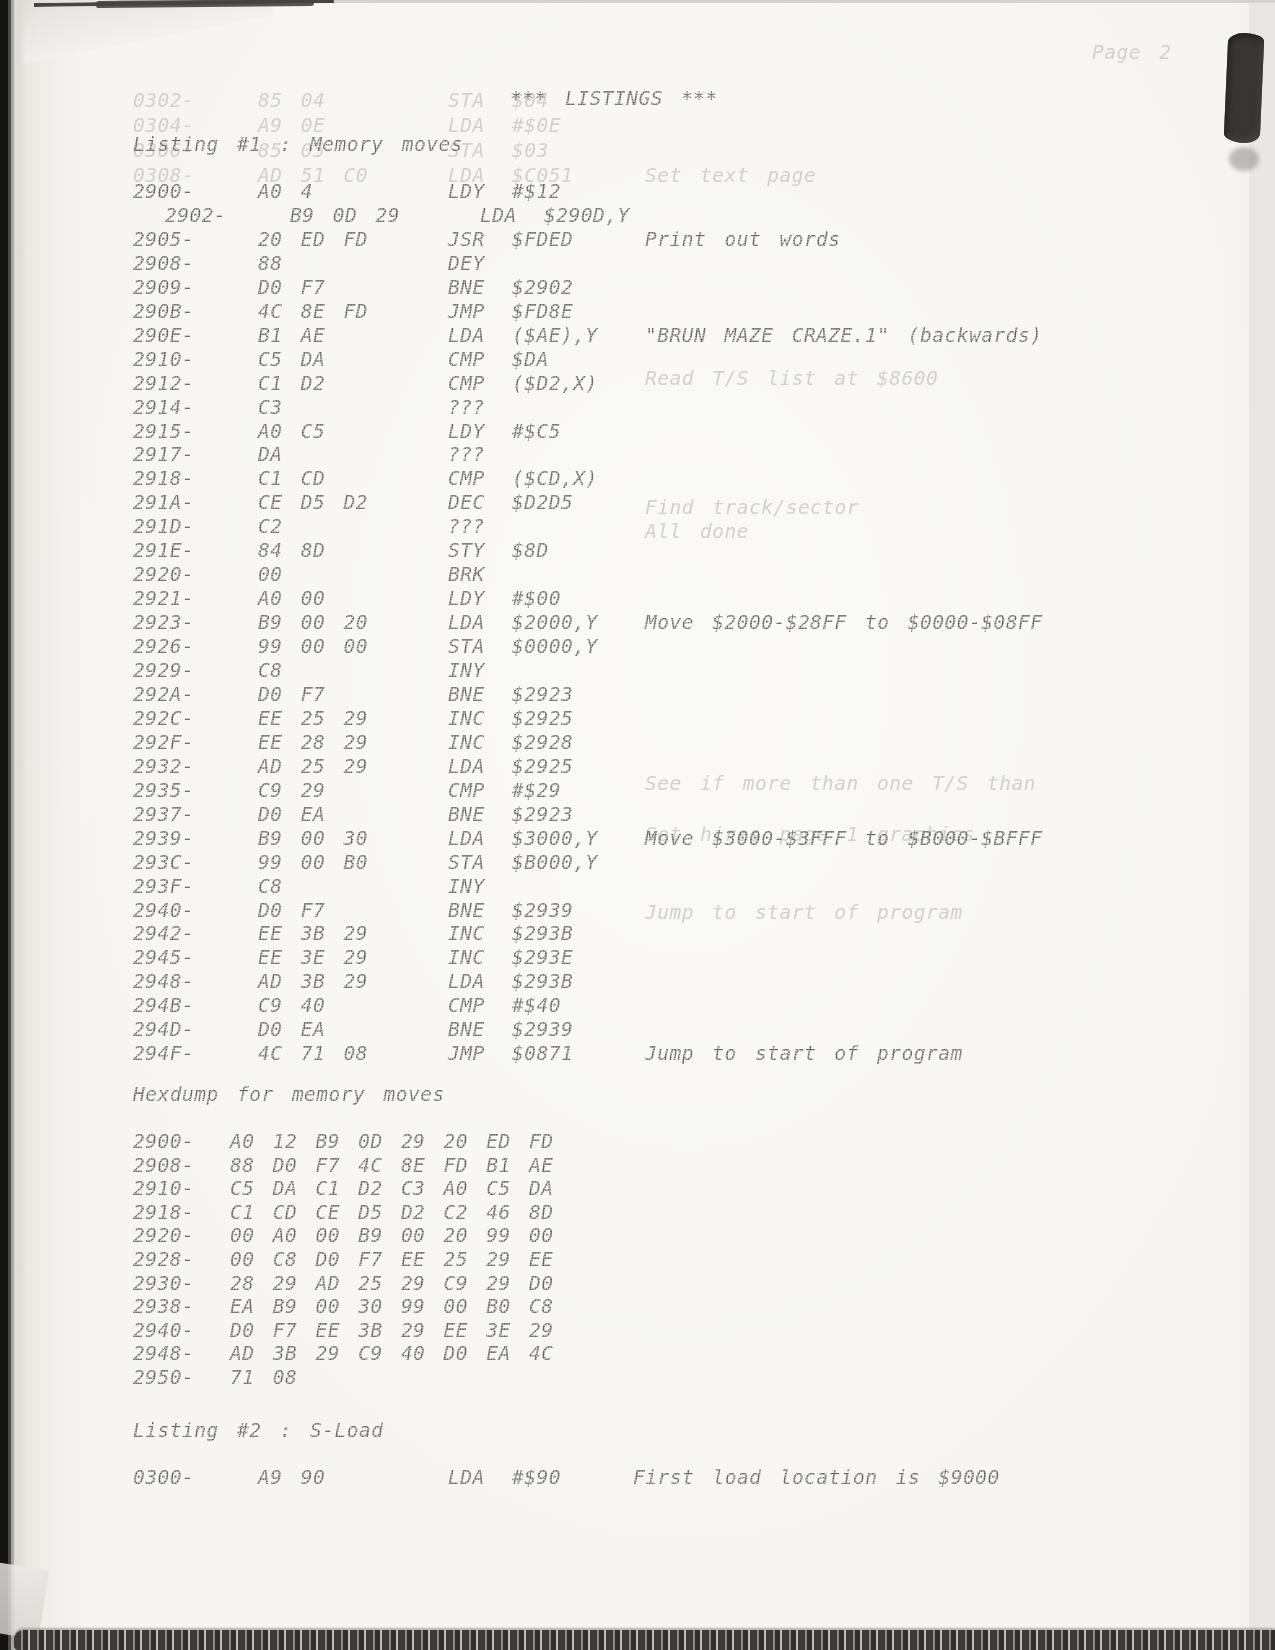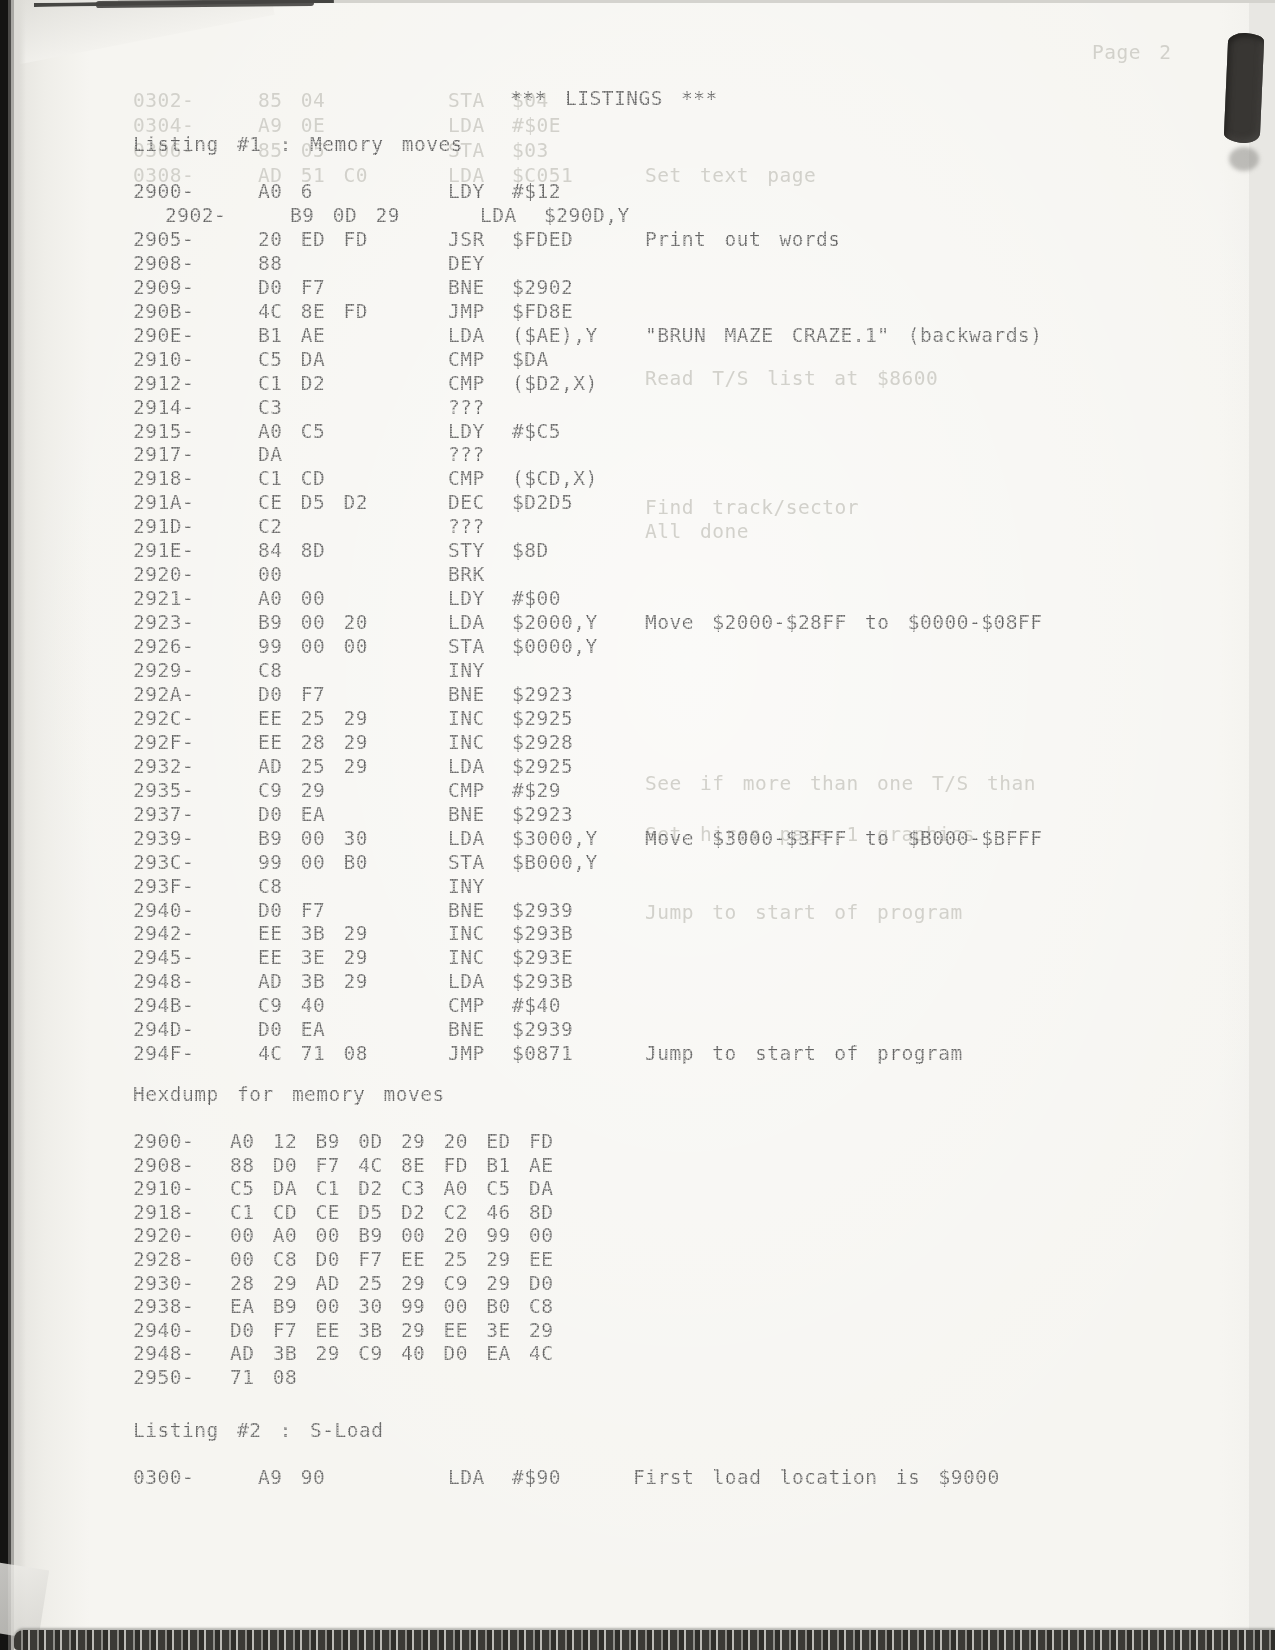--- a/index.html
+++ b/index.html
@@ -2,21 +2,21 @@
 <html><head>
 <meta charset="utf-8">
 <style>
   html,body{margin:0;padding:0;}
   body{width:1275px;height:1650px;overflow:hidden;background:#e8e7e3;}
   #page{position:relative;width:1249px;height:1650px;
     background:
       radial-gradient(ellipse at 55% 40%, rgba(255,255,255,0.5), rgba(0,0,0,0) 70%),
       linear-gradient(90deg,#e2e0db 0px,#efeee9 45px,#f6f5f1 90px,#f6f5f1 1220px,#f1f0ec 1275px),
       #f6f5f1;
-    font-family:"DejaVu Sans Mono", monospace;}
+    font-family:"DejaVu Sans Mono", monospace;font-style:italic;}
   .mono{font-family:"DejaVu Sans Mono", monospace;font-size:19.5px;color:#616161;
     letter-spacing:0.5px;word-spacing:6px;white-space:pre;line-height:21px;}
   .heading{position:absolute;}
   .lrow{position:absolute;left:0;width:100%;height:24px;}
   .lrow span{position:absolute;top:0;}
   .c-addr{left:133px;}
   .c-bytes{left:258px;}
   .c-mn{left:448px;}
   .c-op{left:512px;}
   .c-cmt{left:645px;}
@@ -66,21 +66,21 @@
   <div class="ghost-line mono" style="left:645px;top:497px;">Find track/sector</div>
   <div class="ghost-line mono" style="left:645px;top:521px;">All done</div>
   <div class="ghost-line mono" style="left:645px;top:773px;">See if more than one T/S than</div>
   <div class="ghost-line mono" style="left:645px;top:824px;">Set hires page 1 graphics</div>
   <div class="ghost-line mono" style="left:645px;top:902px;">Jump to start of program</div>
 
   <div class="heading mono dotty" style="left:510px;top:88px;">*** LISTINGS ***</div>
 
   <div class="heading mono dotty" style="left:133px;top:134px;">Listing #1 : Memory moves</div>
   <div id="listing1">
-      <div class="lrow mono dotty" style="top: 181px;"><span class="c-addr">2900-</span><span class="c-bytes">A0 6</span><span class="c-mn">LDY</span><span class="c-op">#$12</span></div>
+      <div class="lrow mono dotty" style="top: 181px;"><span class="c-addr">2900-</span><span class="c-bytes">A0 4</span><span class="c-mn">LDY</span><span class="c-op">#$12</span></div>
       <div class="lrow mono dotty" style="top: 204.95px; margin-left: 32px;"><span class="c-addr">2902-</span><span class="c-bytes">B9 0D 29</span><span class="c-mn">LDA</span><span class="c-op">$290D,Y</span></div>
       <div class="lrow mono dotty" style="top: 228.9px;"><span class="c-addr">2905-</span><span class="c-bytes">20 ED FD</span><span class="c-mn">JSR</span><span class="c-op">$FDED</span><span class="c-cmt">Print out words</span></div>
       <div class="lrow mono dotty" style="top: 252.85px;"><span class="c-addr">2908-</span><span class="c-bytes">88</span><span class="c-mn">DEY</span></div>
       <div class="lrow mono dotty" style="top: 276.8px;"><span class="c-addr">2909-</span><span class="c-bytes">D0 F7</span><span class="c-mn">BNE</span><span class="c-op">$2902</span></div>
       <div class="lrow mono dotty" style="top: 300.75px;"><span class="c-addr">290B-</span><span class="c-bytes">4C 8E FD</span><span class="c-mn">JMP</span><span class="c-op">$FD8E</span></div>
       <div class="lrow mono dotty" style="top: 324.7px; padding-left: 16px;"><span class="c-addr">290E-</span><span class="c-bytes">B1 AE</span><span class="c-mn">LDA</span><span class="c-op">($AE),Y</span><span class="c-cmt">"BRUN MAZE CRAZE.1" (backwards)</span></div>
       <div class="lrow mono dotty" style="top: 348.65px;"><span class="c-addr">2910-</span><span class="c-bytes">C5 DA</span><span class="c-mn">CMP</span><span class="c-op">$DA</span></div>
       <div class="lrow mono dotty" style="top: 372.6px;"><span class="c-addr">2912-</span><span class="c-bytes">C1 D2</span><span class="c-mn">CMP</span><span class="c-op">($D2,X)</span></div>
       <div class="lrow mono dotty" style="top: 396.55px;"><span class="c-addr">2914-</span><span class="c-bytes">C3</span><span class="c-mn">???</span></div>
       <div class="lrow mono dotty" style="top: 420.5px;"><span class="c-addr">2915-</span><span class="c-bytes">A0 C5</span><span class="c-mn">LDY</span><span class="c-op">#$C5</span></div>

